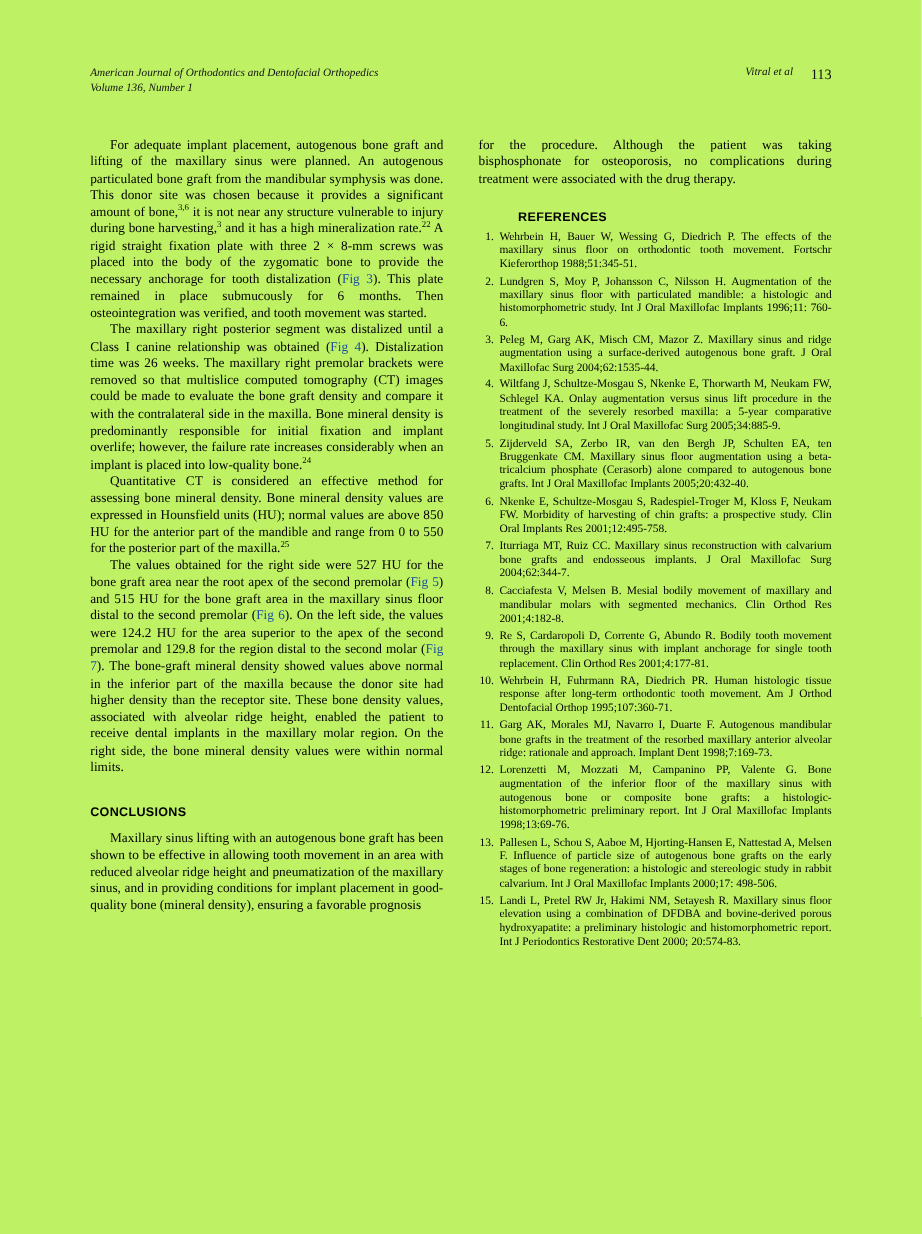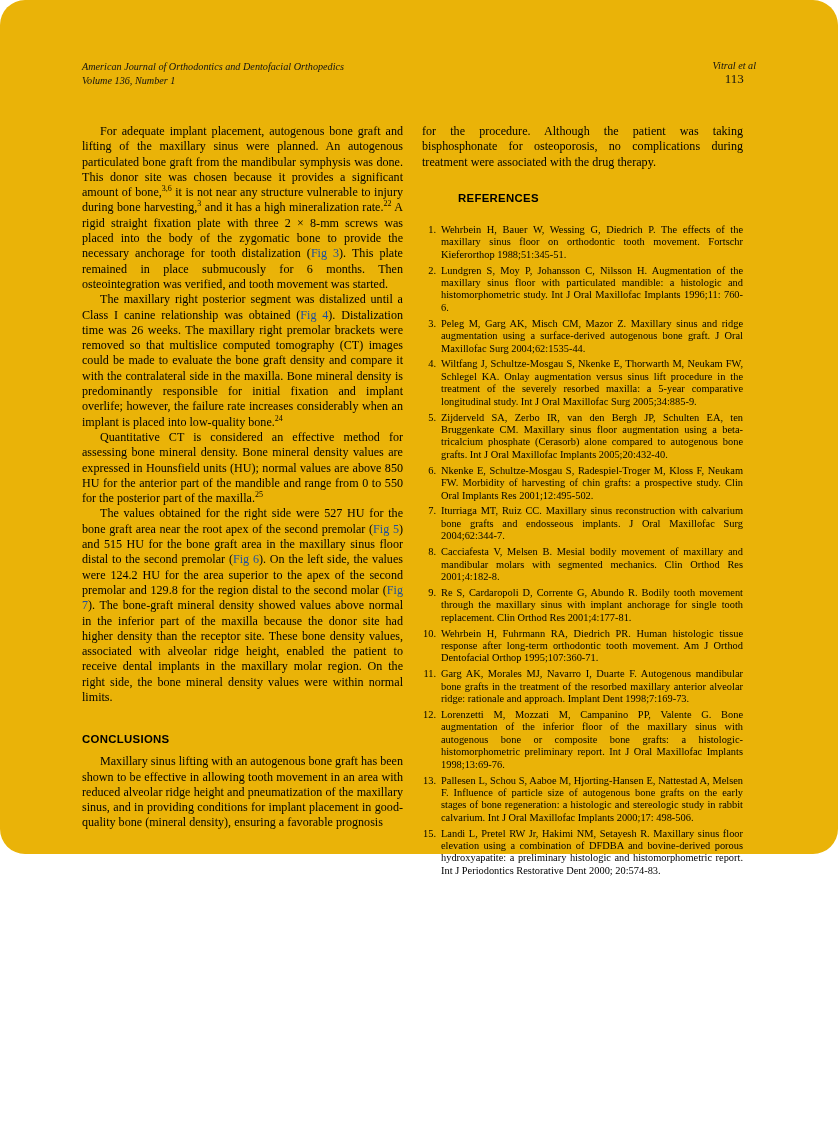--- a/index.html
+++ b/index.html
@@ -11,59 +11,59 @@
     width: 838px;
     height: 1122px;
     font-family: "Liberation Serif", serif;
     color: #000000;
     position: relative;
   }
   .page {
     position: absolute;
     left: 0; top: 0;
     width: 838px;
-    height: 854px;
-    background: #eab308;
-    border-radius: 25px;
+    height: 1122px;
+    background: #bef264;
   }
   .header {
     position: absolute;
     left: 82px;
     top: 60px;
     width: 674px;
     display: flex;
     justify-content: space-between;
     align-items: flex-start;
   }
   .header-left {
     font-style: italic;
     font-size: 10.2px;
     line-height: 14px;
     color: #111;
   }
   .header-right {
     display: flex;
-    align-items: center;
+    align-items: flex-start;
+    gap: 16px;
     font-style: italic;
     font-size: 10.2px;
     color: #111;
-    flex-direction: column;
   }
   .page-number {
     font-style: normal;
     font-weight: normal;
     font-size: 13px;
   }
   .columns {
     position: absolute;
     left: 82px;
     top: 124px;
     width: 674px;
     display: flex;
-    gap: 19px;
+    gap: 32px;
+    justify-content: flex-end;
   }
   .col {
     width: 321px;
   }
   p.body {
     margin: 0 0 0 0;
     font-size: 12.1px;
     line-height: 15.3px;
     text-align: justify;
     text-indent: 18px;
@@ -76,21 +76,21 @@
     font-size: 11.4px;
     font-weight: bold;
     letter-spacing: 0.3px;
     margin: 28px 0 9px 0;
   }
   h2.refs {
     font-family: "Liberation Sans", sans-serif;
     font-size: 11.4px;
     font-weight: bold;
     letter-spacing: 0.3px;
-    margin: 22px 0 20px 0;
+    margin: 22px 0 6px 0;
     padding-left: 36px;
   }
   ol.reflist {
     margin: 0;
     padding: 0;
     list-style: none;
     counter-reset: refnum;
   }
   ol.reflist li {
     position: relative;
@@ -150,21 +150,21 @@
       <p class="body" style="text-indent:0">for the procedure. Although the patient was taking bisphosphonate for osteoporosis, no complications during treatment were associated with the drug therapy.</p>
 
       <h2 class="refs">REFERENCES</h2>
 
       <ol class="reflist">
         <li><span class="num">1.</span><span>Wehrbein H, Bauer W, Wessing G, Diedrich P. The effects of the maxillary sinus floor on orthodontic tooth movement. Fortschr Kieferorthop 1988;51:345-51.</span></li>
         <li><span class="num">2.</span><span>Lundgren S, Moy P, Johansson C, Nilsson H. Augmentation of the maxillary sinus floor with particulated mandible: a histologic and histomorphometric study. Int J Oral Maxillofac Implants 1996;11: 760-6.</span></li>
         <li><span class="num">3.</span><span>Peleg M, Garg AK, Misch CM, Mazor Z. Maxillary sinus and ridge augmentation using a surface-derived autogenous bone graft. J Oral Maxillofac Surg 2004;62:1535-44.</span></li>
         <li><span class="num">4.</span><span>Wiltfang J, Schultze-Mosgau S, Nkenke E, Thorwarth M, Neukam FW, Schlegel KA. Onlay augmentation versus sinus lift procedure in the treatment of the severely resorbed maxilla: a 5-year comparative longitudinal study. Int J Oral Maxillofac Surg 2005;34:885-9.</span></li>
         <li><span class="num">5.</span><span>Zijderveld SA, Zerbo IR, van den Bergh JP, Schulten EA, ten Bruggenkate CM. Maxillary sinus floor augmentation using a beta-tricalcium phosphate (Cerasorb) alone compared to autogenous bone grafts. Int J Oral Maxillofac Implants 2005;20:432-40.</span></li>
-        <li><span class="num">6.</span><span>Nkenke E, Schultze-Mosgau S, Radespiel-Troger M, Kloss F, Neukam FW. Morbidity of harvesting of chin grafts: a prospective study. Clin Oral Implants Res 2001;12:495-502.</span></li>
+        <li><span class="num">6.</span><span>Nkenke E, Schultze-Mosgau S, Radespiel-Troger M, Kloss F, Neukam FW. Morbidity of harvesting of chin grafts: a prospective study. Clin Oral Implants Res 2001;12:495-758.</span></li>
         <li><span class="num">7.</span><span>Iturriaga MT, Ruiz CC. Maxillary sinus reconstruction with calvarium bone grafts and endosseous implants. J Oral Maxillofac Surg 2004;62:344-7.</span></li>
         <li><span class="num">8.</span><span>Cacciafesta V, Melsen B. Mesial bodily movement of maxillary and mandibular molars with segmented mechanics. Clin Orthod Res 2001;4:182-8.</span></li>
         <li><span class="num">9.</span><span>Re S, Cardaropoli D, Corrente G, Abundo R. Bodily tooth movement through the maxillary sinus with implant anchorage for single tooth replacement. Clin Orthod Res 2001;4:177-81.</span></li>
         <li><span class="num">10.</span><span>Wehrbein H, Fuhrmann RA, Diedrich PR. Human histologic tissue response after long-term orthodontic tooth movement. Am J Orthod Dentofacial Orthop 1995;107:360-71.</span></li>
         <li><span class="num">11.</span><span>Garg AK, Morales MJ, Navarro I, Duarte F. Autogenous mandibular bone grafts in the treatment of the resorbed maxillary anterior alveolar ridge: rationale and approach. Implant Dent 1998;7:169-73.</span></li>
         <li><span class="num">12.</span><span>Lorenzetti M, Mozzati M, Campanino PP, Valente G. Bone augmentation of the inferior floor of the maxillary sinus with autogenous bone or composite bone grafts: a histologic-histomorphometric preliminary report. Int J Oral Maxillofac Implants 1998;13:69-76.</span></li>
         <li><span class="num">13.</span><span>Pallesen L, Schou S, Aaboe M, Hjorting-Hansen E, Nattestad A, Melsen F. Influence of particle size of autogenous bone grafts on the early stages of bone regeneration: a histologic and stereologic study in rabbit calvarium. Int J Oral Maxillofac Implants 2000;17: 498-506.</span></li>
         <li><span class="num">15.</span><span>Landi L, Pretel RW Jr, Hakimi NM, Setayesh R. Maxillary sinus floor elevation using a combination of DFDBA and bovine-derived porous hydroxyapatite: a preliminary histologic and histomorphometric report. Int J Periodontics Restorative Dent 2000; 20:574-83.</span></li>
       </ol>
     </div>

